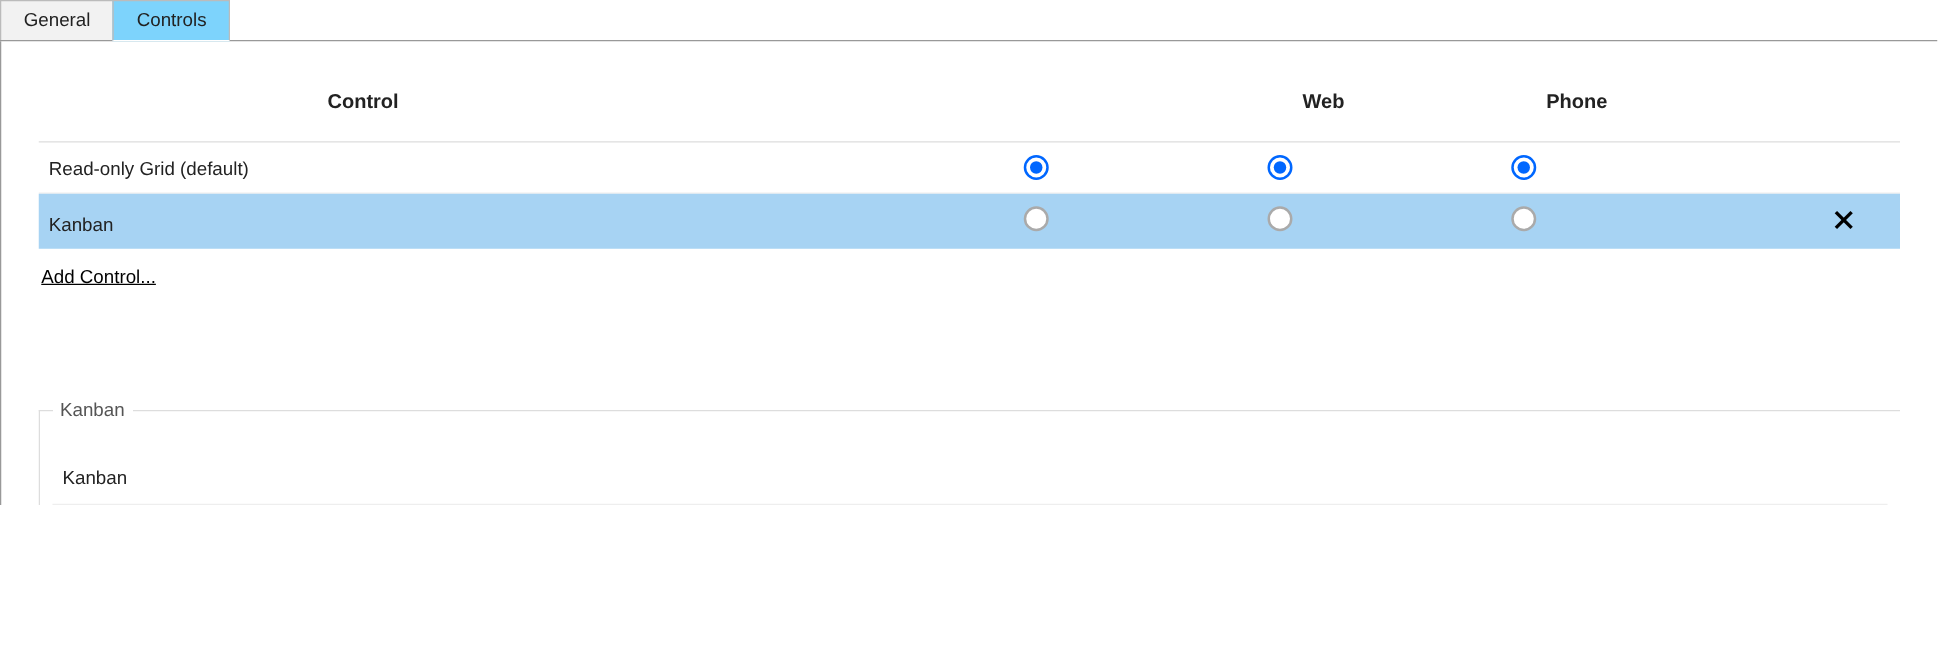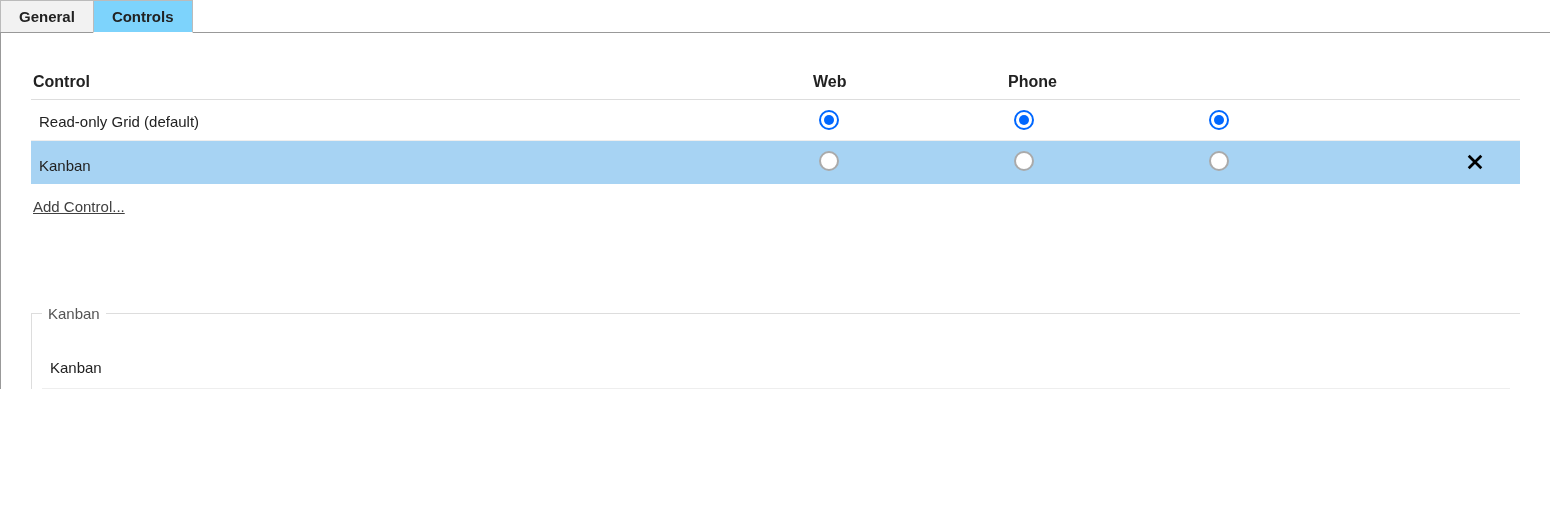--- a/index.html
+++ b/index.html
@@ -19,42 +19,42 @@
       border-bottom: 1px solid #999;
     }
     .tab {
       padding: 7px 18px;
       border: 1px solid #bbb;
       border-bottom: none;
       background: #f2f2f2;
       cursor: pointer;
       position: relative;
       margin-right: -1px;
-      font-weight: bold;
     }
     .tab.active {
       background: #7dd3fc;
       border-bottom: 1px solid #fff;
       margin-bottom: -1px;
       z-index: 2;
     }
     .content {
       border-left: 1px solid #999;
       padding: 0;
     }
     .content-inner {
       padding: 30px 30px 0 30px;
     }
     .control-header-row {
       display: flex;
       align-items: center;
-      padding: 10px 8px 8px 2px;
+      padding: 10px 8px 22px 2px;
       font-weight: 700;
       font-size: 16px;
       border-bottom: 1px solid #ddd;
+      justify-content: flex-end;
     }
     .col-name { flex: 0 0 780px; }
     .col-radio { flex: 0 0 195px; }
     .col-close { flex: 0 0 80px; text-align: right; }
     .control-row {
       display: flex;
       align-items: flex-end;
       padding: 10px 8px;
       border-bottom: 1px solid #eee;
     }
@@ -78,21 +78,21 @@
     .radio-inner {
       width: 10px;
       height: 10px;
       background: #0067ff;
       border-radius: 50%;
     }
     .add-link {
       display: inline-block;
       margin: 14px 0 0 2px;
       text-decoration: underline;
-      color: #404040;
+      color: #000000;
       cursor: pointer;
     }
     .close-x svg {
       width: 18px;
       height: 18px;
       stroke: #000;
       stroke-width: 3;
     }
     fieldset.props {
       margin: 90px 0 0 0;

